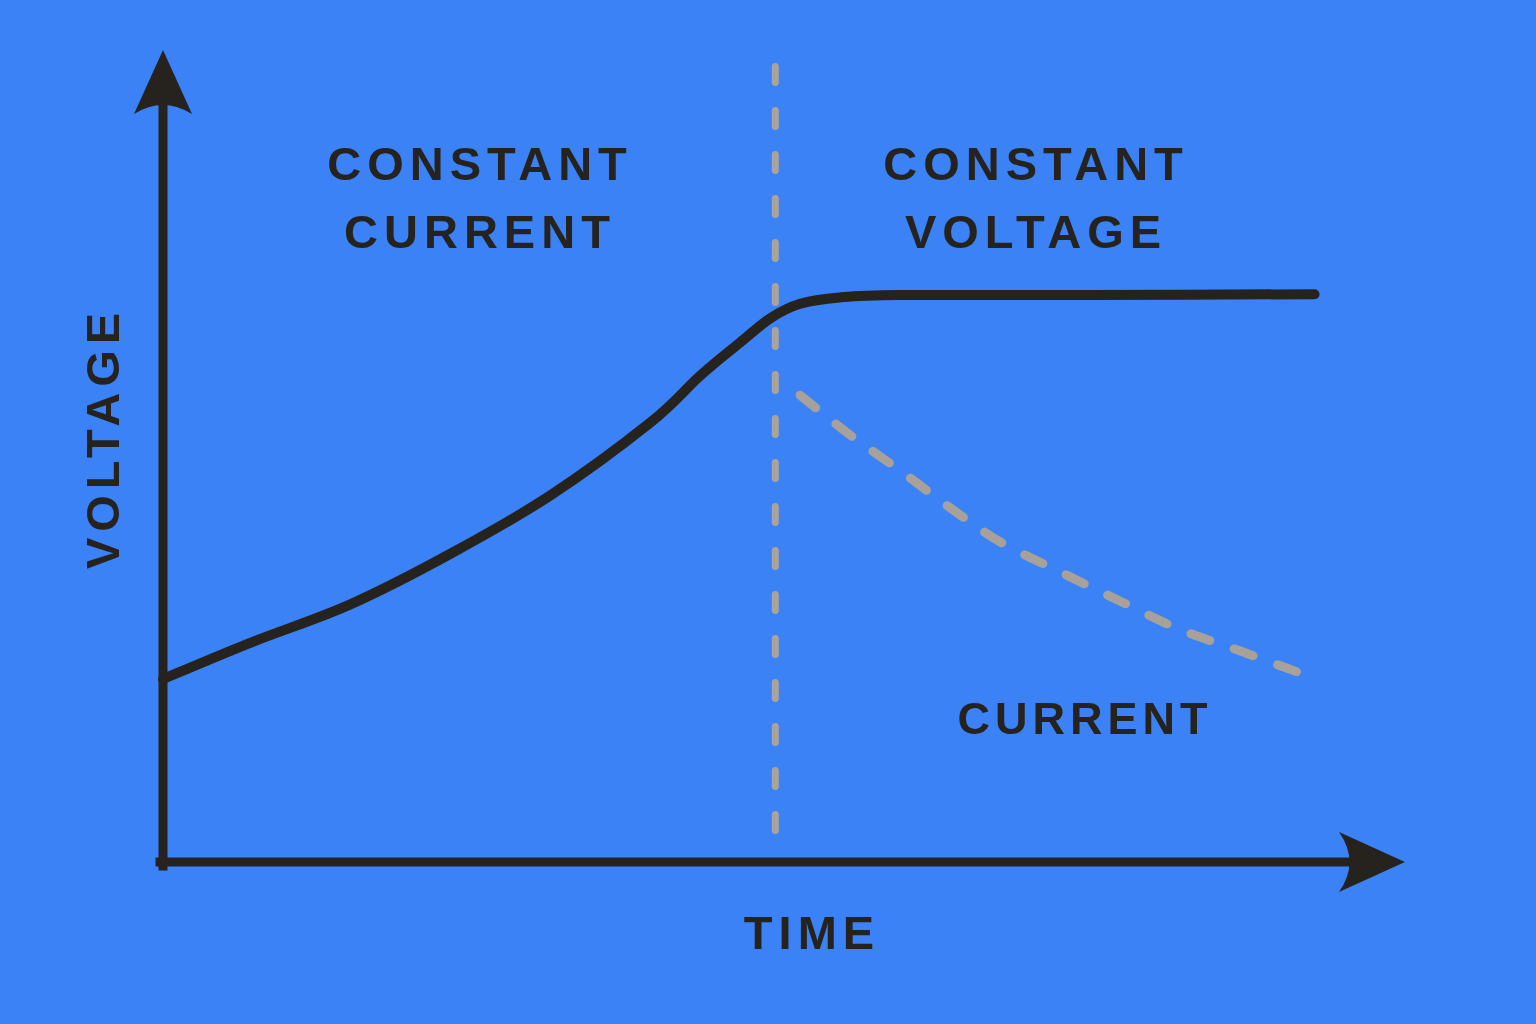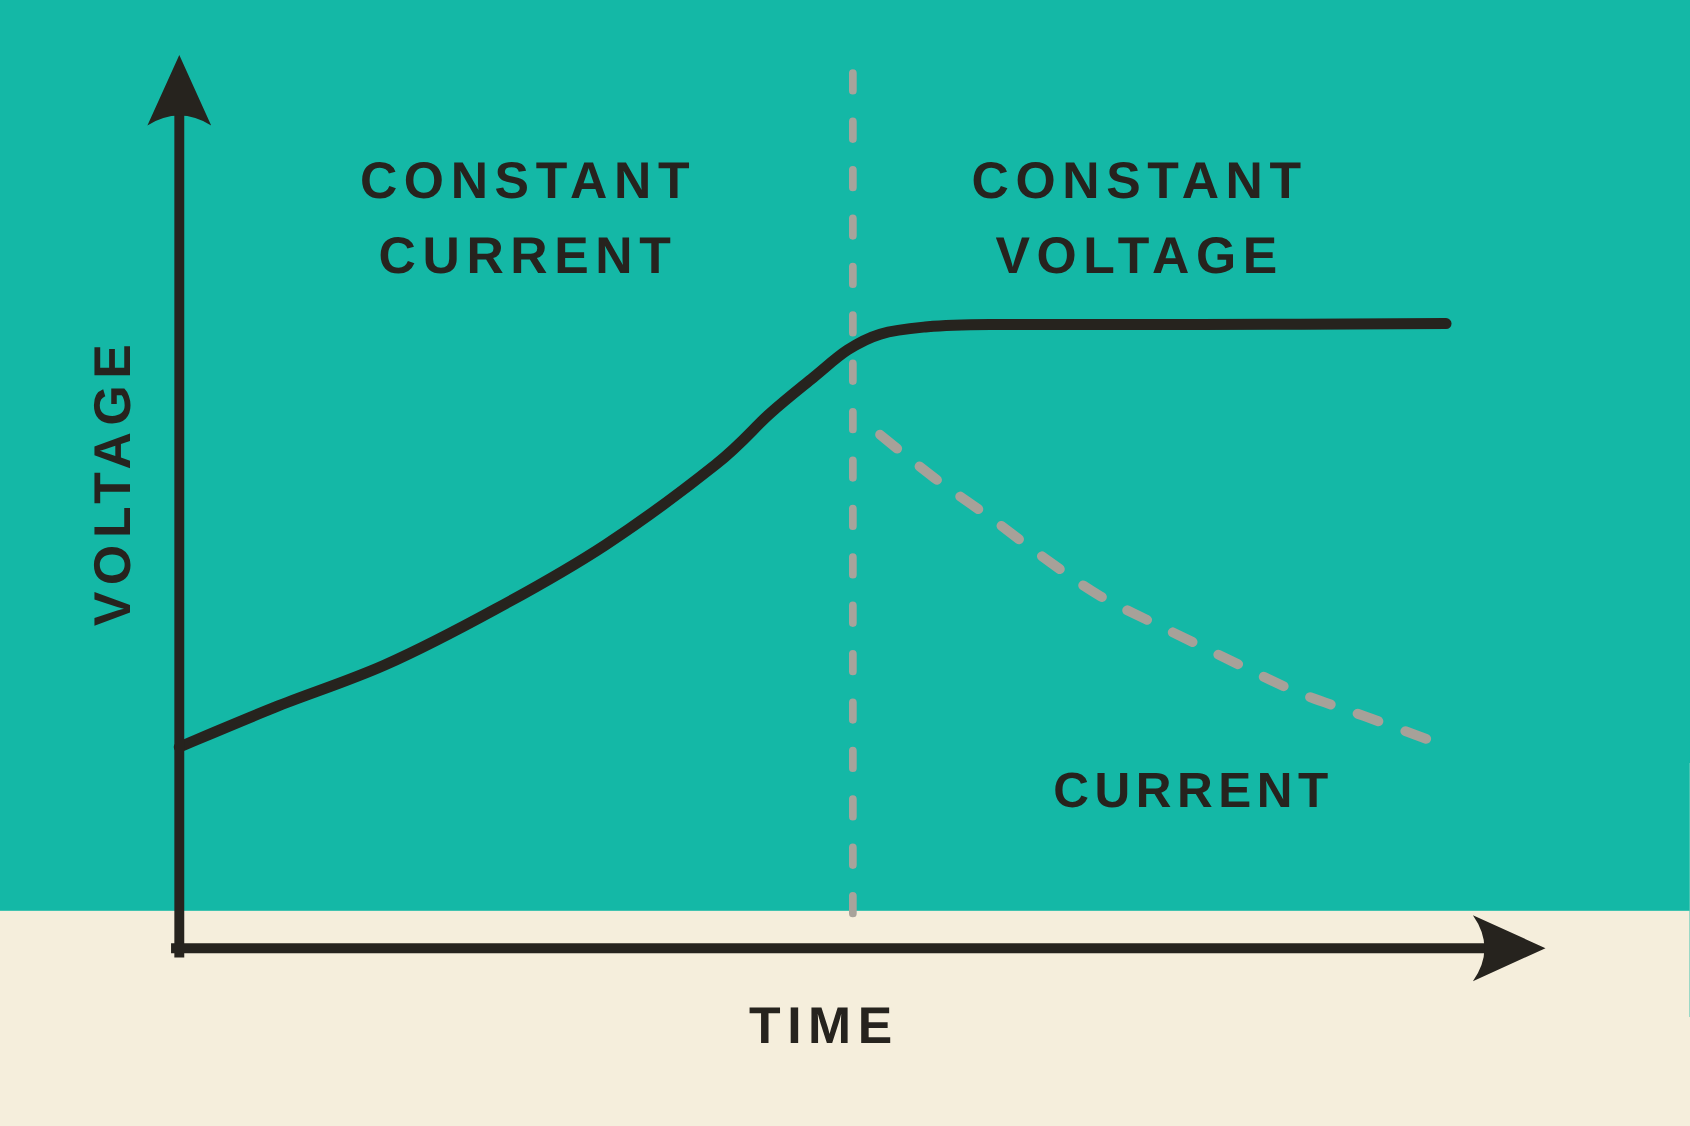--- a/index.html
+++ b/index.html
@@ -1,21 +1,21 @@
 <!DOCTYPE html>
 <html><head>
 <meta charset="utf-8">
 <style>
   html,body{margin:0;padding:0;}
   body{
     width:1536px;height:1024px;overflow:hidden;
     background:#f5eedc;
     font-family:"Liberation Sans","DejaVu Sans",sans-serif;
   }
-  .stage{position:relative;width:1536px;height:828px;background:#14b8a6;}
+  .stage{position:relative;width:1536px;height:1024px;background:#3b82f6;}
   .stage svg{position:absolute;left:0;top:0;}
   .label{
     position:absolute;
     transform:translate(-50%,-50%);
     color:#26231e;
     font-weight:bold;
     text-align:center;
     white-space:nowrap;
     user-select:none;
   }
@@ -55,18 +55,18 @@
     <div>CURRENT</div>
   </div>
 
   <div class="label phase" style="left:1036px;top:198px;">
     <div>CONSTANT</div>
     <div>VOLTAGE</div>
   </div>
 
   <div class="label axis-label" id="voltage-label" style="left:102px;top:438px;">VOLTAGE</div>
 
-  <div class="label axis-label" style="left:749px;top:932px;">TIME</div>
+  <div class="label axis-label" style="left:812px;top:932px;">TIME</div>
 
 
   <div class="label annot" style="left:1085px;top:719px;">CURRENT</div>
 
 </div>
 
 </body></html>

